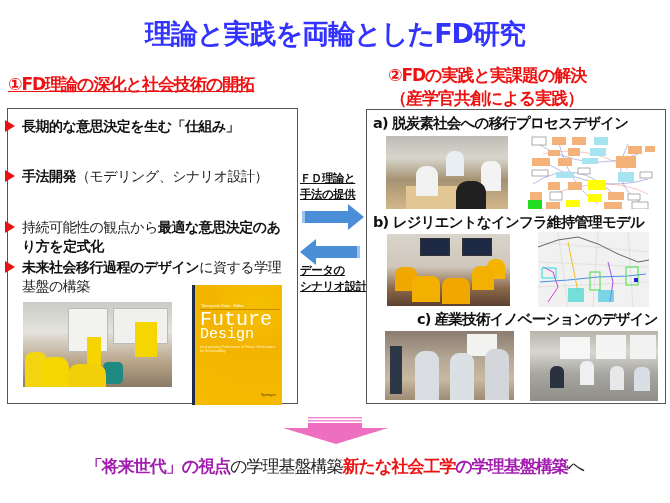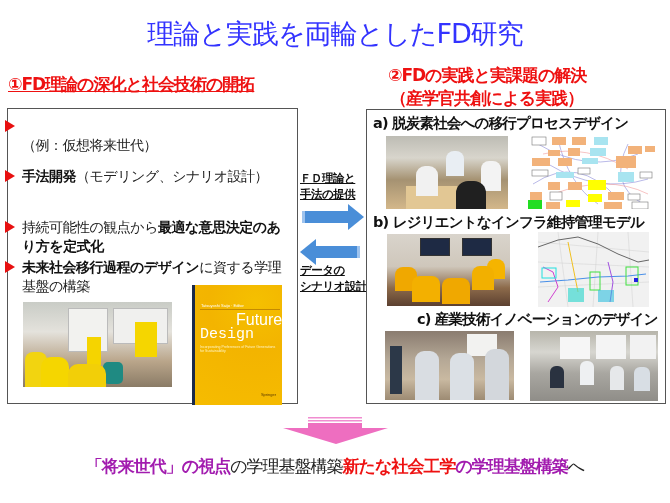--- a/index.html
+++ b/index.html
@@ -1,20 +1,20 @@
 <!DOCTYPE html>
 <html><head>
 <meta charset="utf-8">
 <style>
   * { box-sizing: border-box; margin: 0; padding: 0; }
   html, body { width: 670px; height: 503px; background: #ffffff; overflow: hidden; }
   body { position: relative; font-family: "DejaVu Sans", "Liberation Sans", sans-serif; color: #111; }
   .abs { position: absolute; }
 
-  .title { left: 0; top: 16px; width: 670px; text-align: center; font-size: 27px; font-weight: normal; color: #3333ff; letter-spacing: -1px; }
+  .title { left: 0; top: 16px; width: 670px; text-align: center; font-size: 27px; font-weight: bold; color: #3333ff; letter-spacing: -1px; }
 
   .sec-head { font-weight: bold; color: #ee1111; font-size: 17px; letter-spacing: -1px; white-space: nowrap; }
   #sec1 { left: 8px; top: 73px; text-decoration: underline; }
   #sec2a { left: 388px; top: 64px; }
   #sec2b { left: 390px; top: 87px; }
 
   .box { border: 1.5px solid #555; background: #fff; }
   #left-box { left: 7px; top: 108px; width: 291px; height: 296px; }
   #right-box { left: 366px; top: 109px; width: 300px; height: 295px; }
 
@@ -35,21 +35,21 @@
   #photo-left .y2 { position:absolute; left:18px; top:55px; width:28px; height:30px; background:#f5d600; border-radius:10px 10px 0 0; }
   #photo-left .y3 { position:absolute; left:45px; top:62px; width:38px; height:23px; background:#f2cf08; border-radius:10px 10px 0 0; }
   #photo-left .y4 { position:absolute; left:64px; top:35px; width:14px; height:28px; background:#f5d400; }
   #photo-left .y5 { position:absolute; left:112px; top:20px; width:22px; height:35px; background:#f5d600; }
   #photo-left .chair { position:absolute; left:80px; top:60px; width:20px; height:22px; background:#1f8a82; border-radius:5px; }
 
   
   #book { left: 192px; top: 285px; width: 90px; height: 120px; background: radial-gradient(circle at 70% 15%, #f5c000 0%, #f3b400 40%, #f6bc00 100%); border-left: 3px solid #1b2a4a; }
   #book .author { position:absolute; left:6px; top:18px; font-size:4px; color:#fff; font-family:"Liberation Sans", sans-serif; }
   #book .rule { position:absolute; left:5px; top:24px; width:80px; height:1px; background:#c48a00; }
-  #book .t1 { position:absolute; left:5px; top:27px; font-size:16px; color:#fff; font-family:Liberation Sans, sans-serif; line-height:15px;margin-left:36px; }
+  #book .t1 { position:absolute; left:5px; top:27px; font-size:20px; color:#fff; font-family:Liberation Mono, monospace; line-height:15px; }
   #book .t2 { position:absolute; left:5px; top:42px; font-size:15px; color:#fff; font-family:Liberation Mono, monospace; line-height:15px; }
   #book .sub { position:absolute; left:5px; top:60px; width:80px; font-size:3.5px; color:#fff3c0; font-family:"Liberation Sans", sans-serif; line-height:4px; }
   #book .pub { position:absolute; right:6px; bottom:8px; font-size:4px; color:#5a3a00; font-family:"Liberation Sans", sans-serif; }
 
   
   .mid-label { font-size: 11.5px; font-weight: bold; color: #111; text-decoration: underline; line-height: 16px; letter-spacing: -0.5px; white-space: nowrap; }
   #mid-top { left: 300px; top: 170px; }
   #mid-bot { left: 300px; top: 262px; }
   .arrow { position: absolute; }
 
@@ -105,22 +105,21 @@
 <div class="abs title">理論と実践を両輪としたFD研究</div>
 
 <div class="abs sec-head" id="sec1">①FD理論の深化と社会技術の開拓</div>
 <div class="abs sec-head" id="sec2a">②FDの実践と実課題の解決</div>
 <div class="abs sec-head" id="sec2b">（産学官共創による実践）</div>
 
 <div class="abs box" id="left-box"></div>
 
 <div class="bullet" id="b1">
   <span class="mark"></span>
-  <br>
-  <span>（例：仮想将来世代）</span>
+  <b>長期的な意思決定を生む「仕組み」</b><br>
 </div>
 <div class="bullet" id="b2">
   <span class="mark"></span>
   <b>手法開発</b><span>（モデリング、シナリオ設計）</span>
 </div>
 <div class="bullet" id="b3">
   <span class="mark"></span>
   <span>持続可能性の観点から</span><b>最適な意思決定のあり方を定式化</b>
 </div>
 <div class="bullet" id="b4">

